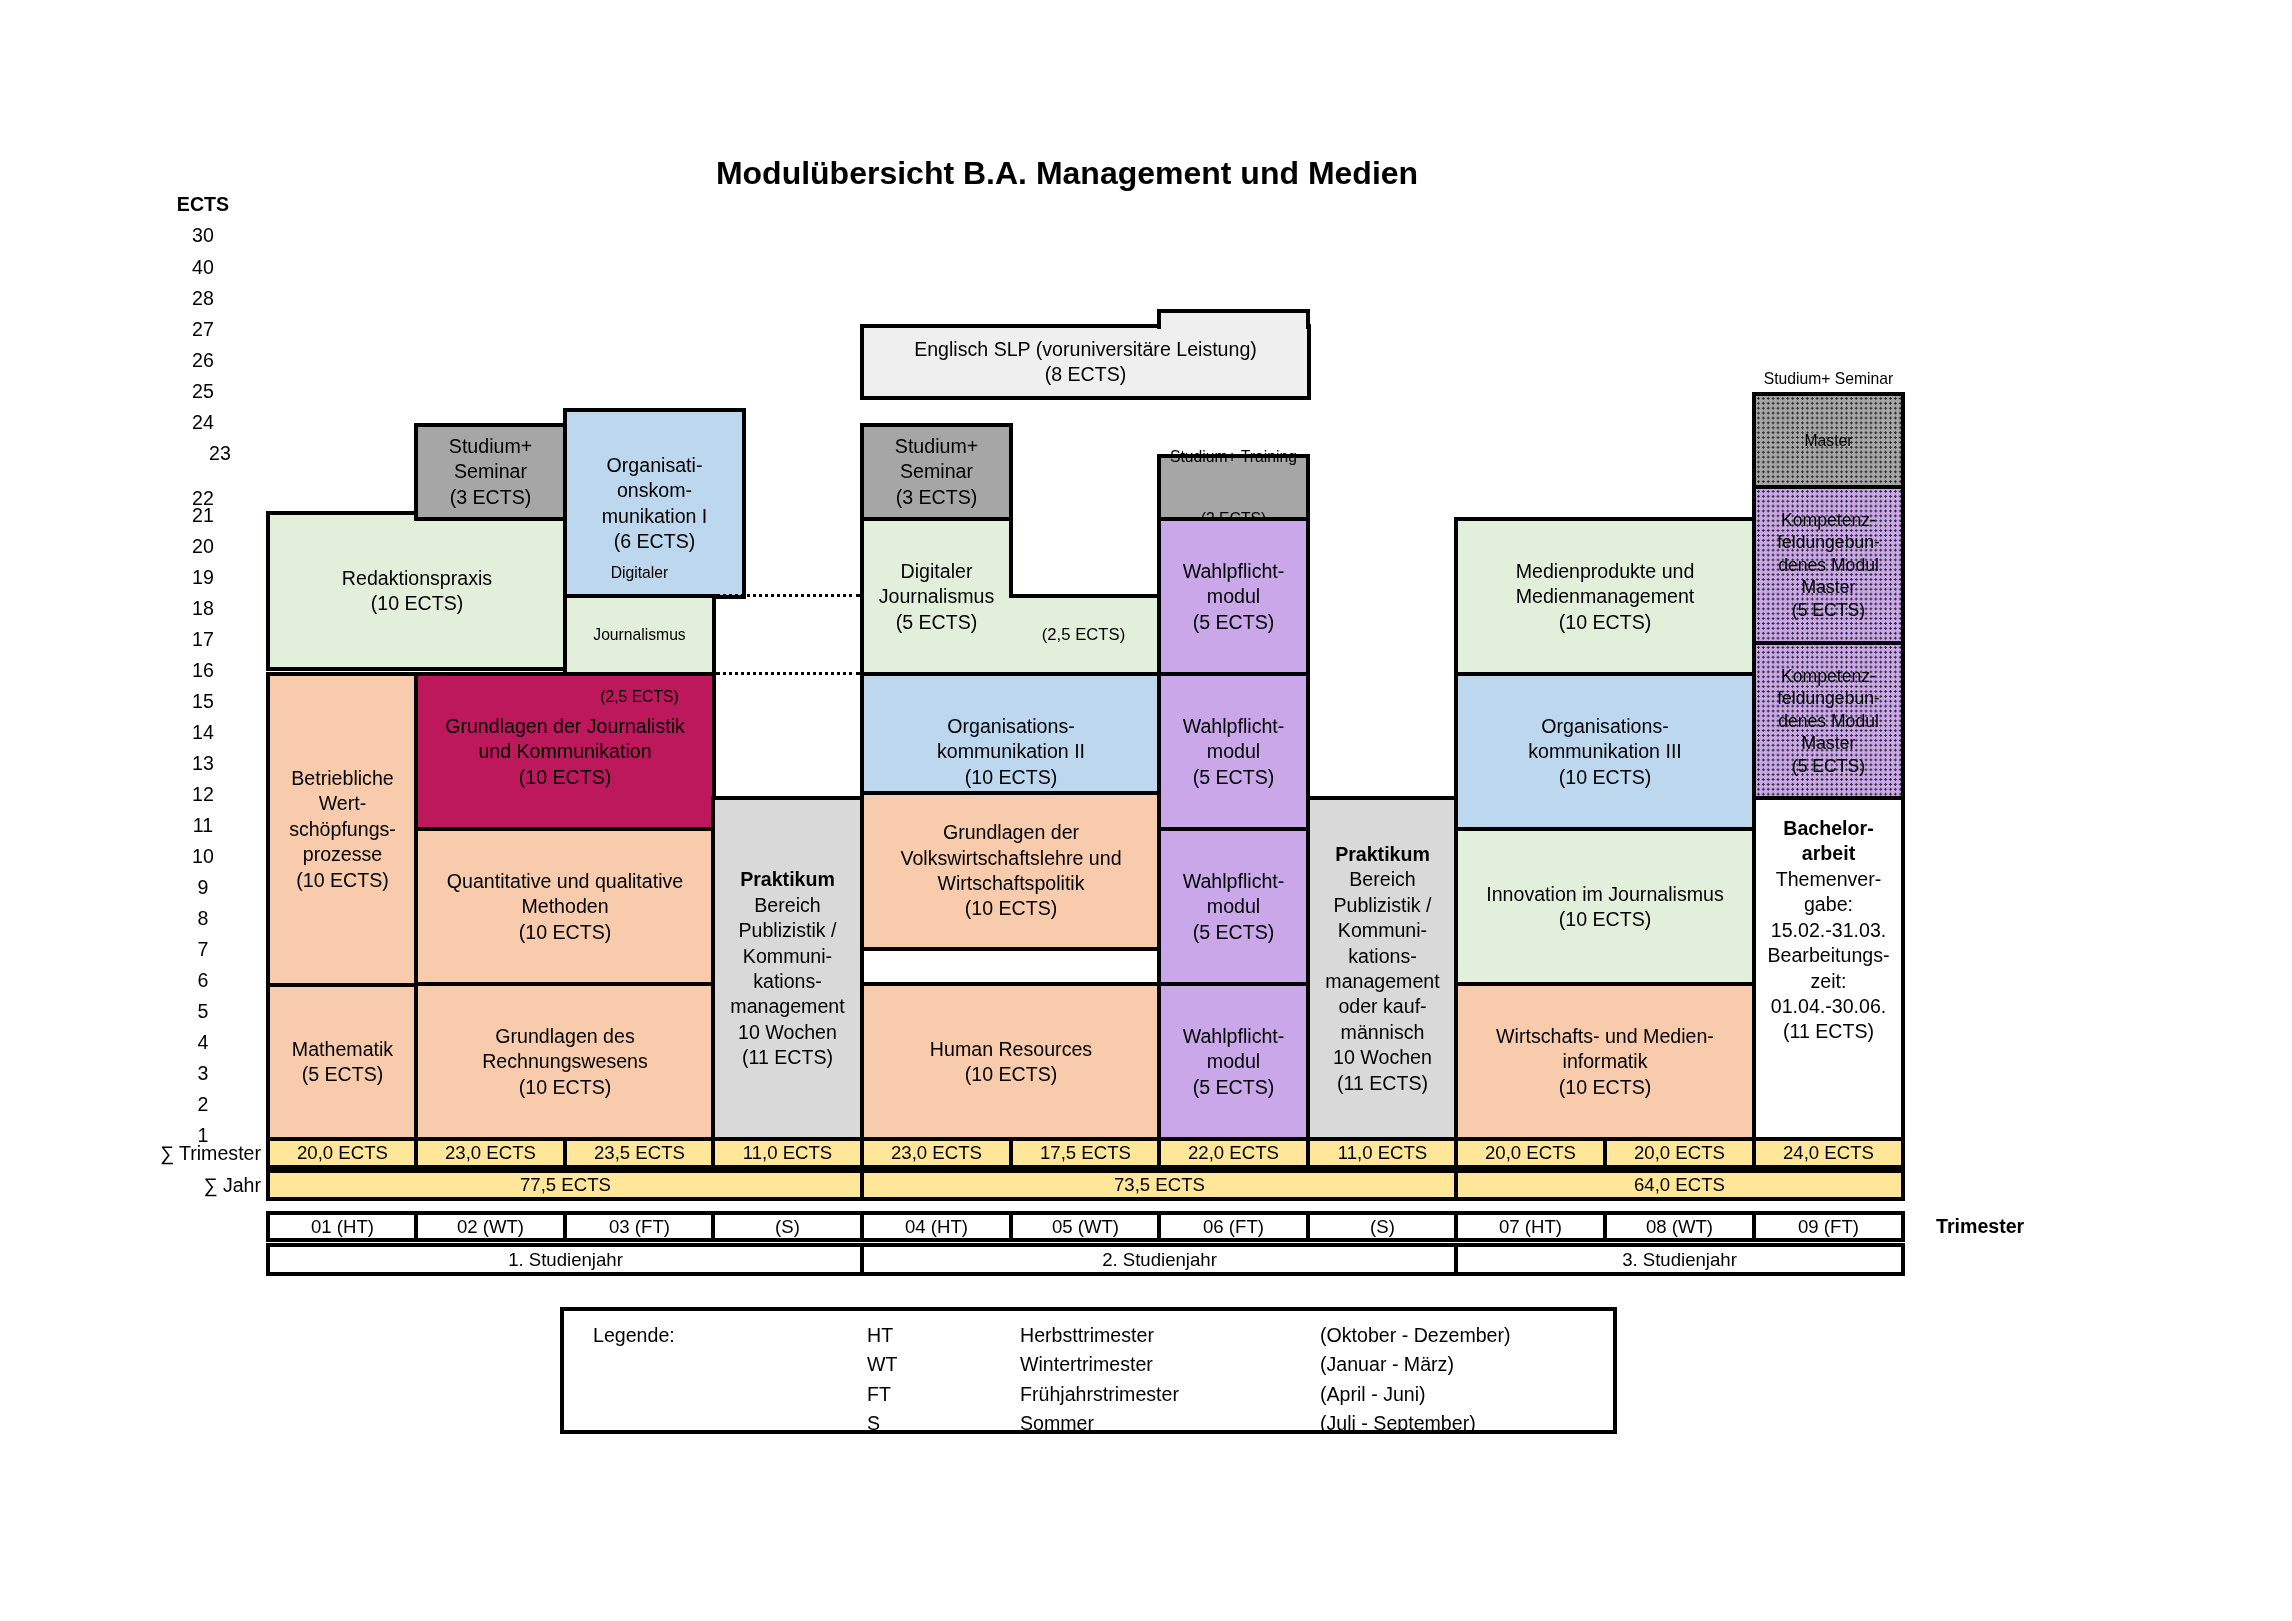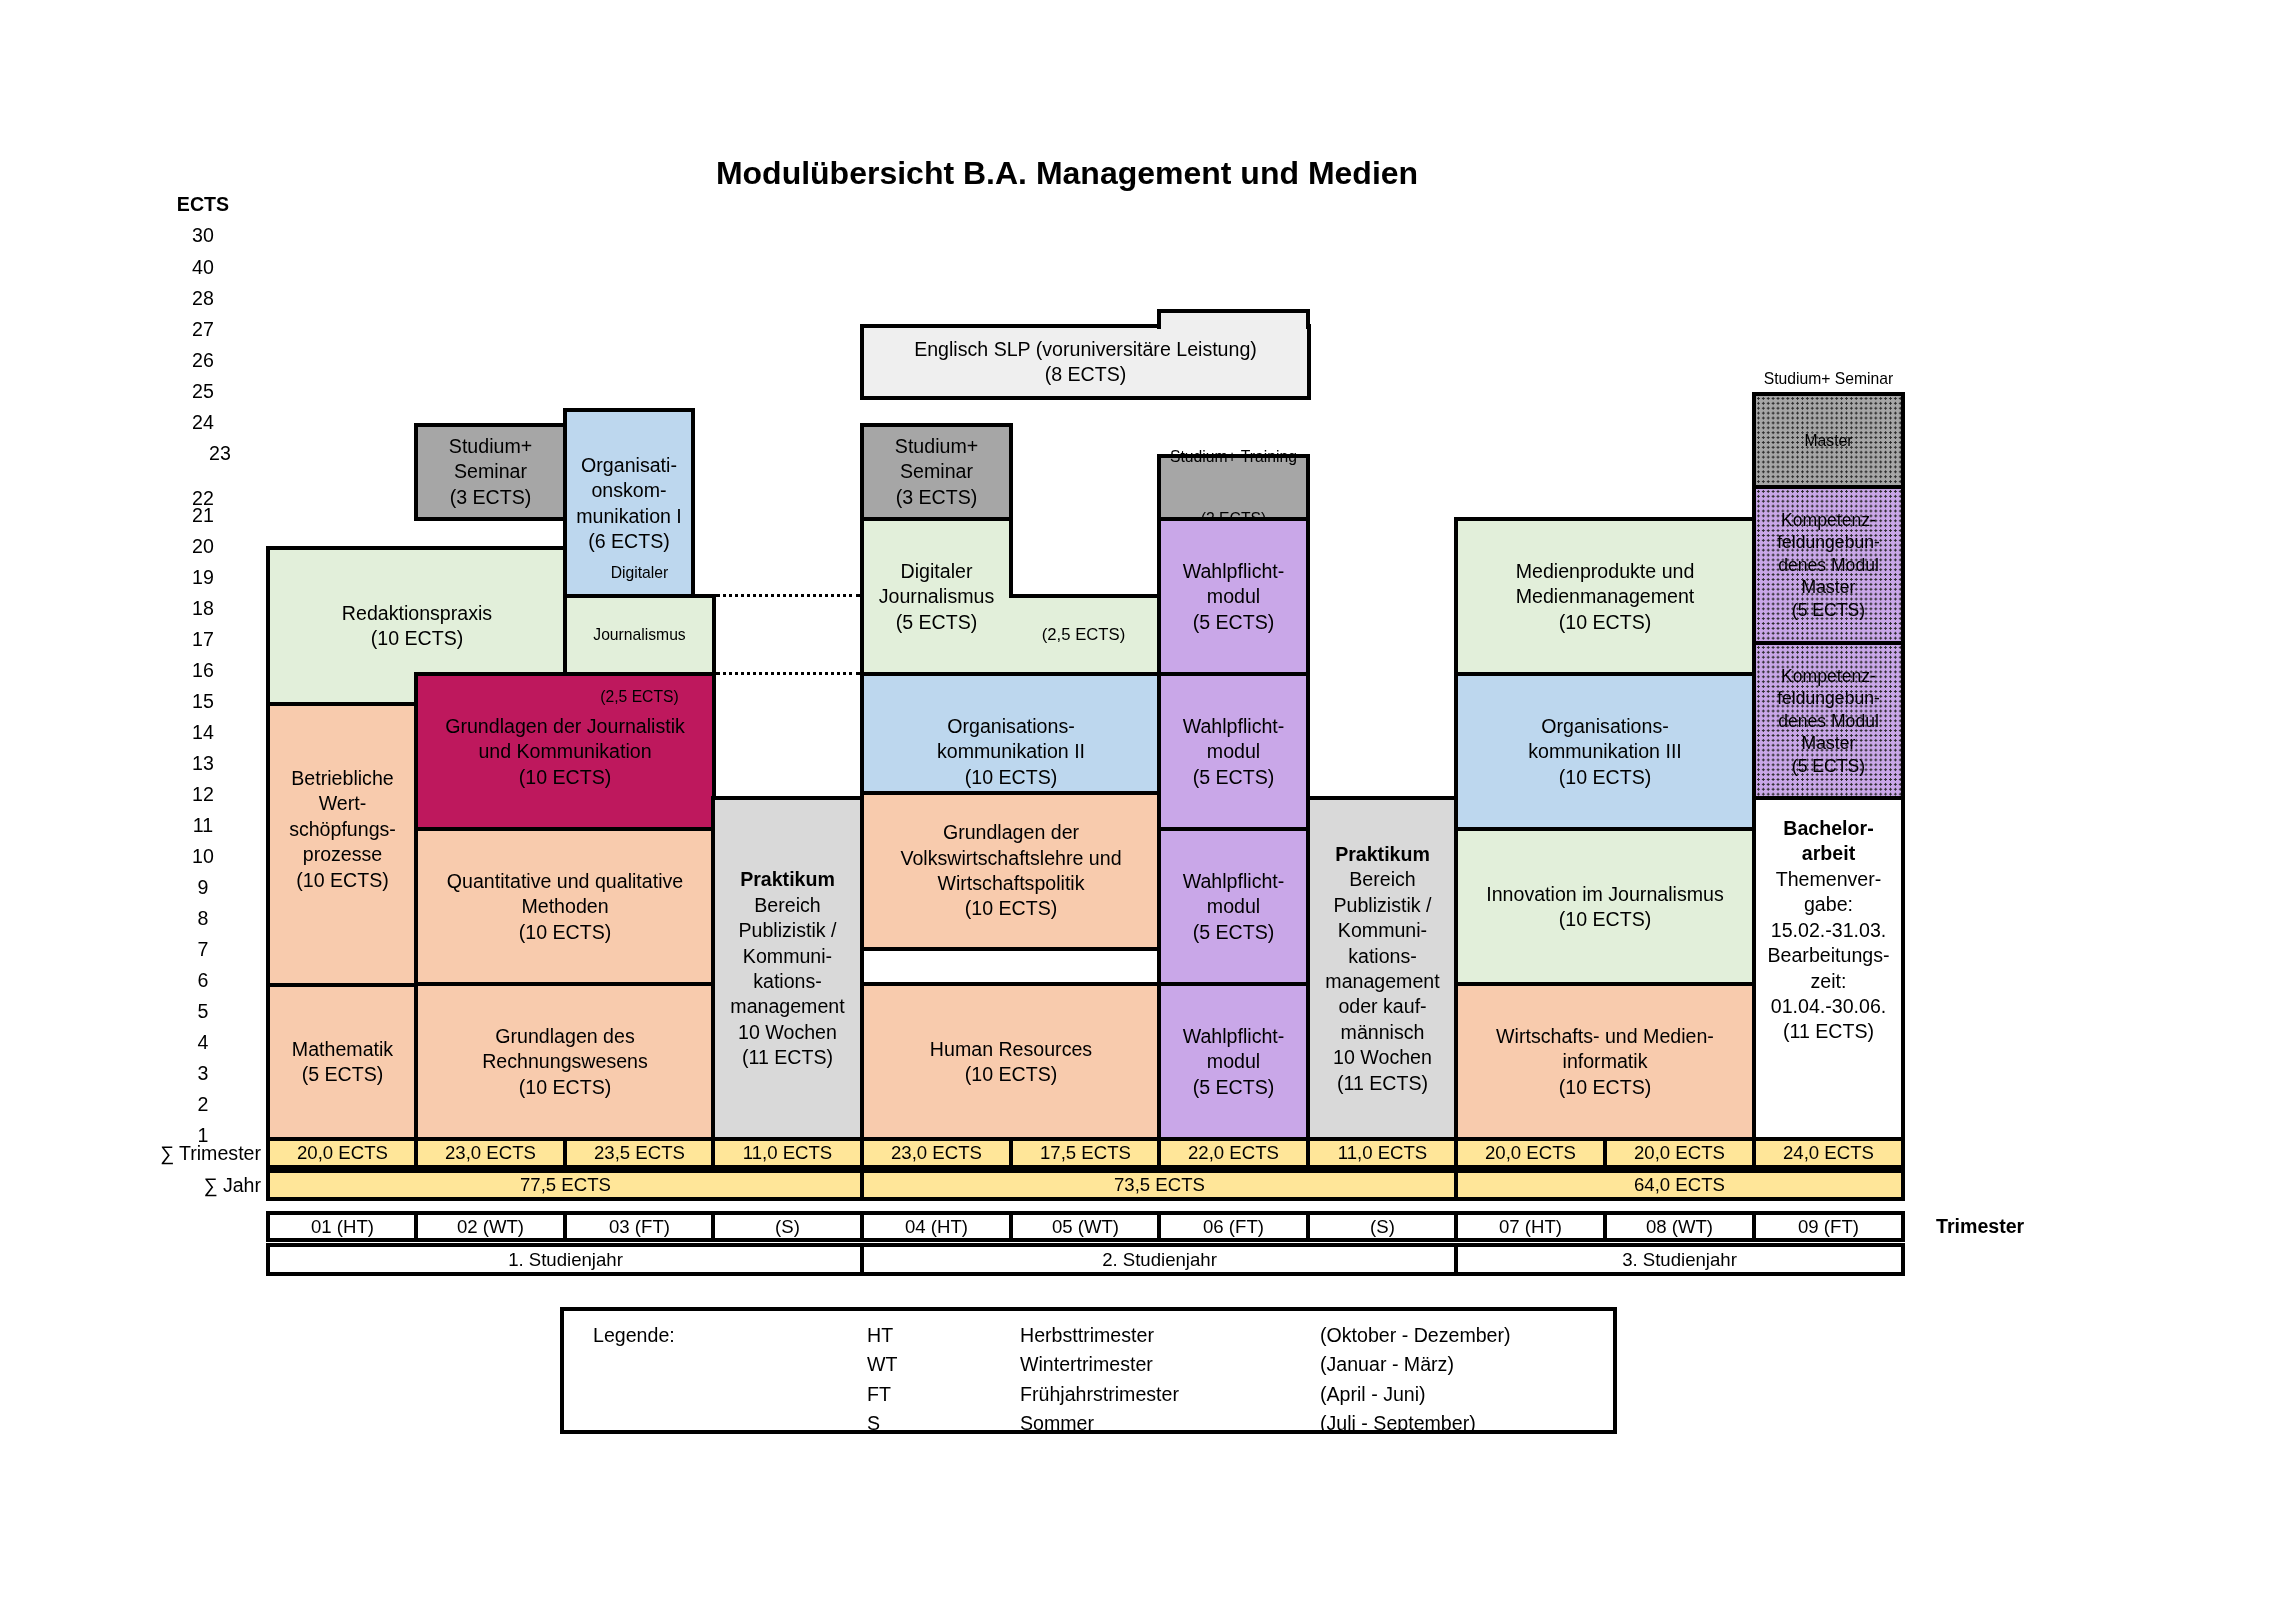--- a/index.html
+++ b/index.html
@@ -79,21 +79,21 @@
         <div class="ln">Mathematik</div>
         <div class="ln">(5 ECTS)</div>
       </div>
       <div class="block" style="position: absolute; left: 266px; top: 672px; width: 153px; height: 315px; background-color: rgb(248, 203, 173); align-items: center;">
         <div class="ln">Betriebliche</div>
         <div class="ln">Wert-</div>
         <div class="ln">schöpfungs-</div>
         <div class="ln">prozesse</div>
         <div class="ln">(10 ECTS)</div>
       </div>
-      <div class="block" style="position: absolute; left: 266px; top: 546px; width: 302px; height: 160px; background-color: rgb(226, 239, 218);">
+      <div class="block" style="position: absolute; left: 266px; top: 511px; width: 302px; height: 160px; background-color: rgb(226, 239, 218);">
         <div class="ln">Redaktionspraxis</div>
         <div class="ln">(10 ECTS)</div>
       </div>
       <div class="block" style="position: absolute; left: 414px; top: 423px; width: 153px; height: 98px; background-color: rgb(166, 166, 166);">
         <div class="ln">Studium+</div>
         <div class="ln">Seminar</div>
         <div class="ln">(3 ECTS)</div>
       </div>
       <div class="block" style="position: absolute; left: 414px; top: 672px; width: 302px; height: 160px; background-color: #be185d;">
         <div class="ln">Grundlagen der Journalistik</div>
@@ -103,21 +103,21 @@
       <div class="block" style="position: absolute; left: 414px; top: 827px; width: 302px; height: 160px; background-color: rgb(248, 203, 173);">
         <div class="ln">Quantitative und qualitative</div>
         <div class="ln">Methoden</div>
         <div class="ln">(10 ECTS)</div>
       </div>
       <div class="block" style="position: absolute; left: 414px; top: 982px; width: 302px; height: 160px; background-color: rgb(248, 203, 173);">
         <div class="ln">Grundlagen des</div>
         <div class="ln">Rechnungswesens</div>
         <div class="ln">(10 ECTS)</div>
       </div>
-      <div class="block" style="position: absolute; left: 563px; top: 408px; width: 132px; height: 191px; background-color: rgb(189, 215, 238);">
+      <div class="block" style="position: absolute; left: 563px; top: 408px; width: 183px; height: 191px; background-color: rgb(189, 215, 238);">
         <div class="ln">Organisati-</div>
         <div class="ln">onskom-</div>
         <div class="ln">munikation I</div>
         <div class="ln">(6 ECTS)</div>
       </div>
       <div class="block small" style="position: absolute; left: 563px; top: 594px; width: 153px; height: 82px; background-color: rgb(226, 239, 218);">
         <div class="ln">Digitaler</div>
         <div class="ln">Journalismus</div>
         <div class="ln">(2,5 ECTS)</div>
       </div>

